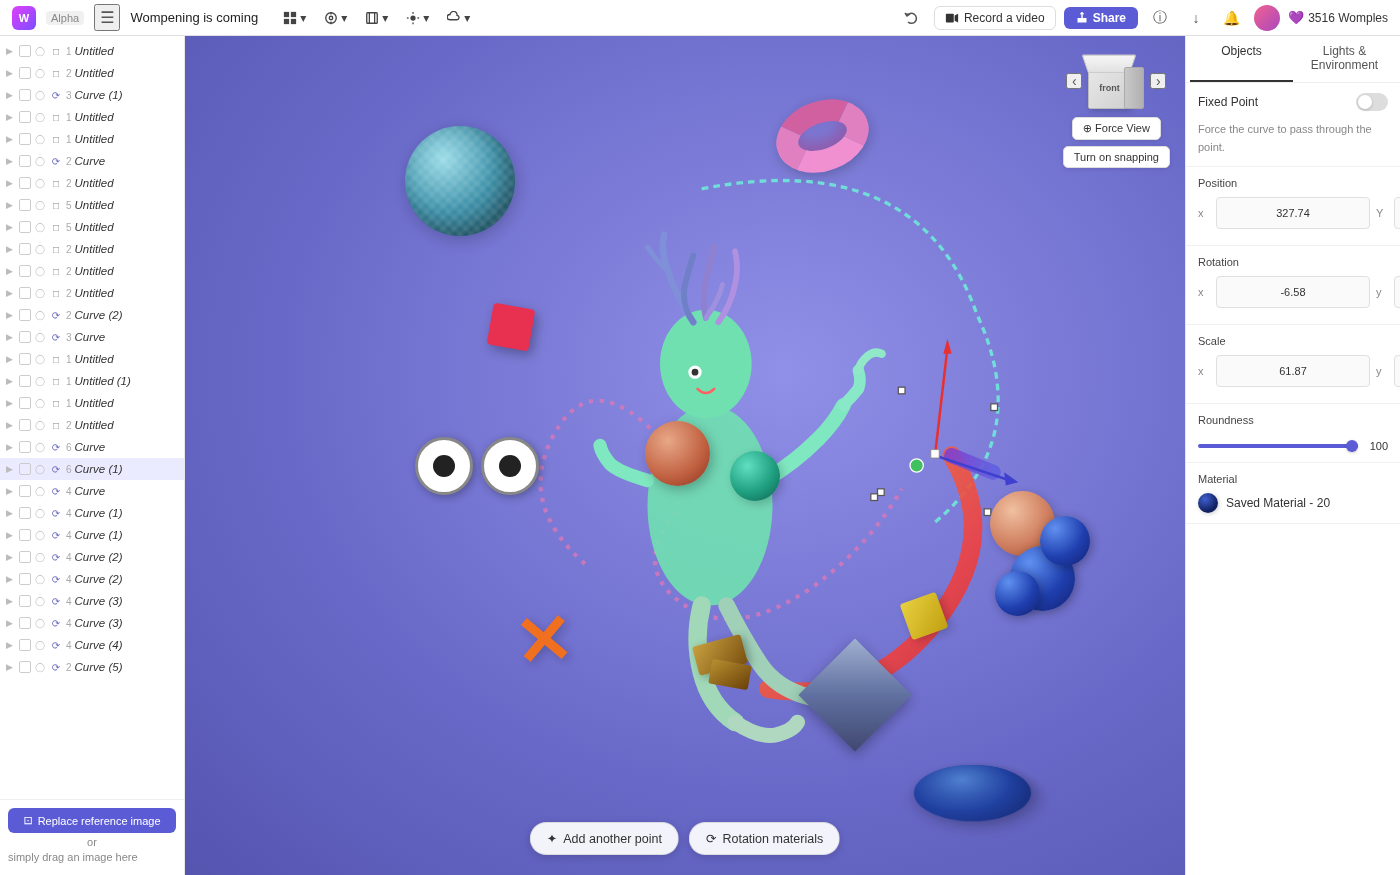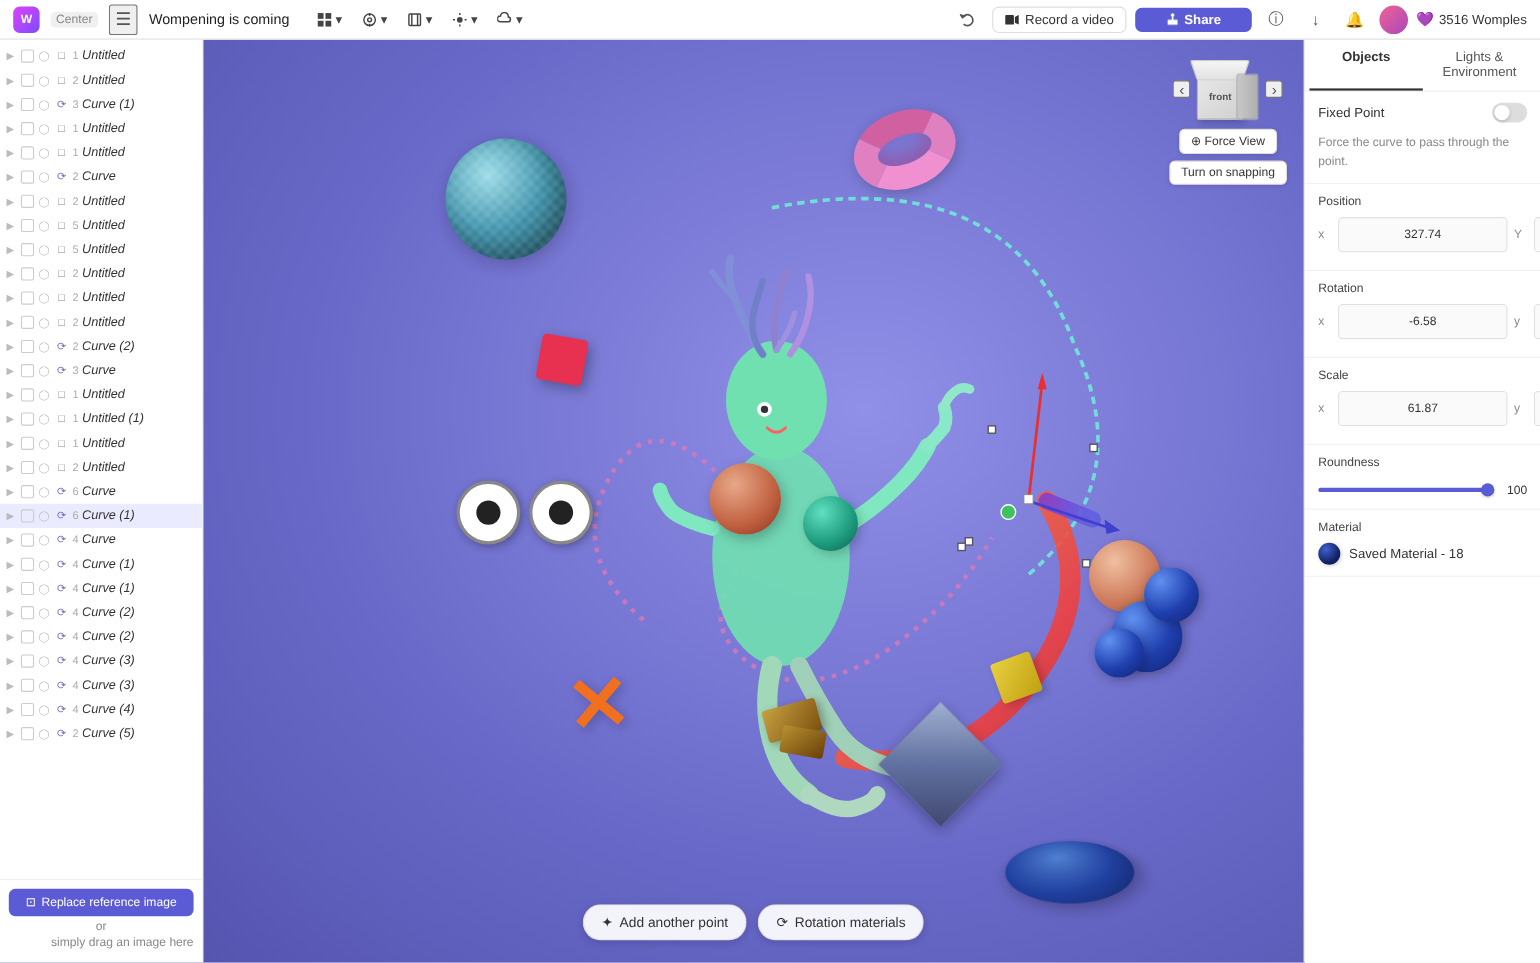--- a/index.html
+++ b/index.html
@@ -38,21 +38,21 @@
     }
     .topnav-tool-btn svg { width: 14px; height: 14px; }
     .topnav-right { display: flex; align-items: center; gap: 8px; }
     .btn-record {
       display: flex; align-items: center; gap: 5px;
       padding: 4px 10px; border-radius: 6px; border: 1px solid #ddd;
       background: #fff; font-size: 12px; color: #333; cursor: pointer;
     }
     .btn-share {
       display: flex; align-items: center; gap: 5px;
-      padding: 4px 28px; border-radius: 6px; border: none;
+      padding: 4px 12px; border-radius: 6px; border: none;
       background: #5b5bd6; color: #fff; font-size: 12px; font-weight: 600; cursor: pointer;
     }
     .topnav-icon-btn { width: 28px; height: 28px; display: flex; align-items: center; justify-content: center; border-radius: 5px; cursor: pointer; color: #555; border: none; background: transparent; font-size: 14px; }
     .avatar { width: 26px; height: 26px; border-radius: 50%; background: linear-gradient(135deg, #f06292, #ab47bc); }
     .womples { font-size: 12px; color: #333; display: flex; align-items: center; gap: 4px; }
     .womples-icon { color: #7c4dff; font-size: 13px; }
 
     
     .main-layout {
       display: flex;
@@ -100,21 +100,21 @@
       padding: 8px;
       border-top: 1px solid #eee;
       background: #fff;
     }
     .replace-ref-btn {
       display: flex; align-items: center; justify-content: center; gap: 5px;
       width: 100%; padding: 6px; border-radius: 6px; border: none;
       background: #5b5bd6; color: #fff; font-size: 11px; cursor: pointer;
     }
     .or-text { text-align: center; font-size: 11px; color: #888; padding: 3px 0; }
-    .drag-text { text-align: right; font-size: 11px; color: #888; padding-bottom: 4px; }
+    .drag-text { text-align: left; font-size: 11px; color: #888; padding-bottom: 4px; }
 
     
     .canvas-area {
       flex: 1;
       background: #7878d8;
       position: relative;
       overflow: hidden;
     }
     .scene-bg {
       position: absolute; inset: 0;
@@ -347,21 +347,21 @@
     .right-panel::-webkit-scrollbar-thumb { background: #ddd; }
 
     .right-tabs {
       display: flex; border-bottom: 1px solid #eee;
       padding: 0 4px;
     }
     .right-tab {
       flex: 1; text-align: center; padding: 8px 4px;
       font-size: 12px; color: #555; cursor: pointer; border-bottom: 2px solid transparent;
     }
-    .right-tab.active { color: #333; border-bottom-color: #333; font-weight: 700; }
+    .right-tab.active { color: #333; border-bottom-color: #333; font-weight: 400; }
 
     .right-section { padding: 10px 12px; border-bottom: 1px solid #f0f0f0; }
     .right-section-title { font-size: 11px; font-weight: 400; color: #444; margin-bottom: 8px; }
 
     .prop-row { display: flex; align-items: center; gap: 6px; margin-bottom: 6px; }
     .prop-label { font-size: 11px; color: #888; width: 12px; flex-shrink: 0; }
     .prop-input {
       flex: 1; height: 32px; border: 1px solid #e0e0e0; border-radius: 4px;
       padding: 0 5px; font-size: 11px; color: #333; text-align: center;
       background: #fafafa;
@@ -408,21 +408,21 @@
       background: radial-gradient(circle at 35% 30%, #4060d0, #102060 65%);
       box-shadow: 1px 1px 4px rgba(0,0,0,0.2);
     }
     .swatch-name { font-size: 12px; color: #333; }
   </style>
 </head>
 <body>
 
 <div class="topnav">
   <div class="logo">W</div>
-  <span class="alpha-badge">Center</span>
+  <span class="alpha-badge">Alpha</span>
   <button class="hamburger">☰</button>
   <span class="project-name">Wompening is coming</span>
 
   <div class="topnav-tools">
     <button class="topnav-tool-btn">
       <svg viewBox="0 0 16 16" fill="currentColor">
           <rect x="1" y="1" width="6" height="6"></rect>
           <rect x="9" y="1" width="6" height="6"></rect>
           <rect x="1" y="9" width="6" height="6"></rect>
           <rect x="9" y="9" width="6" height="6"></rect>
@@ -948,18 +948,18 @@
           <input type="range" class="roundness-slider" min="0" max="100" value="100" style="">
         </div>
         <span class="roundness-val">100</span>
       </div>
     </div>
 
     <div class="right-section">
       <div class="right-section-title">Material</div>
       <div class="material-swatch">
         <div class="swatch-circle"></div>
-        <span class="swatch-name">Saved Material - 18</span>
+        <span class="swatch-name">Saved Material - 20</span>
       </div>
     </div>
   </div>
 
 </div>
 
 </body></html>

